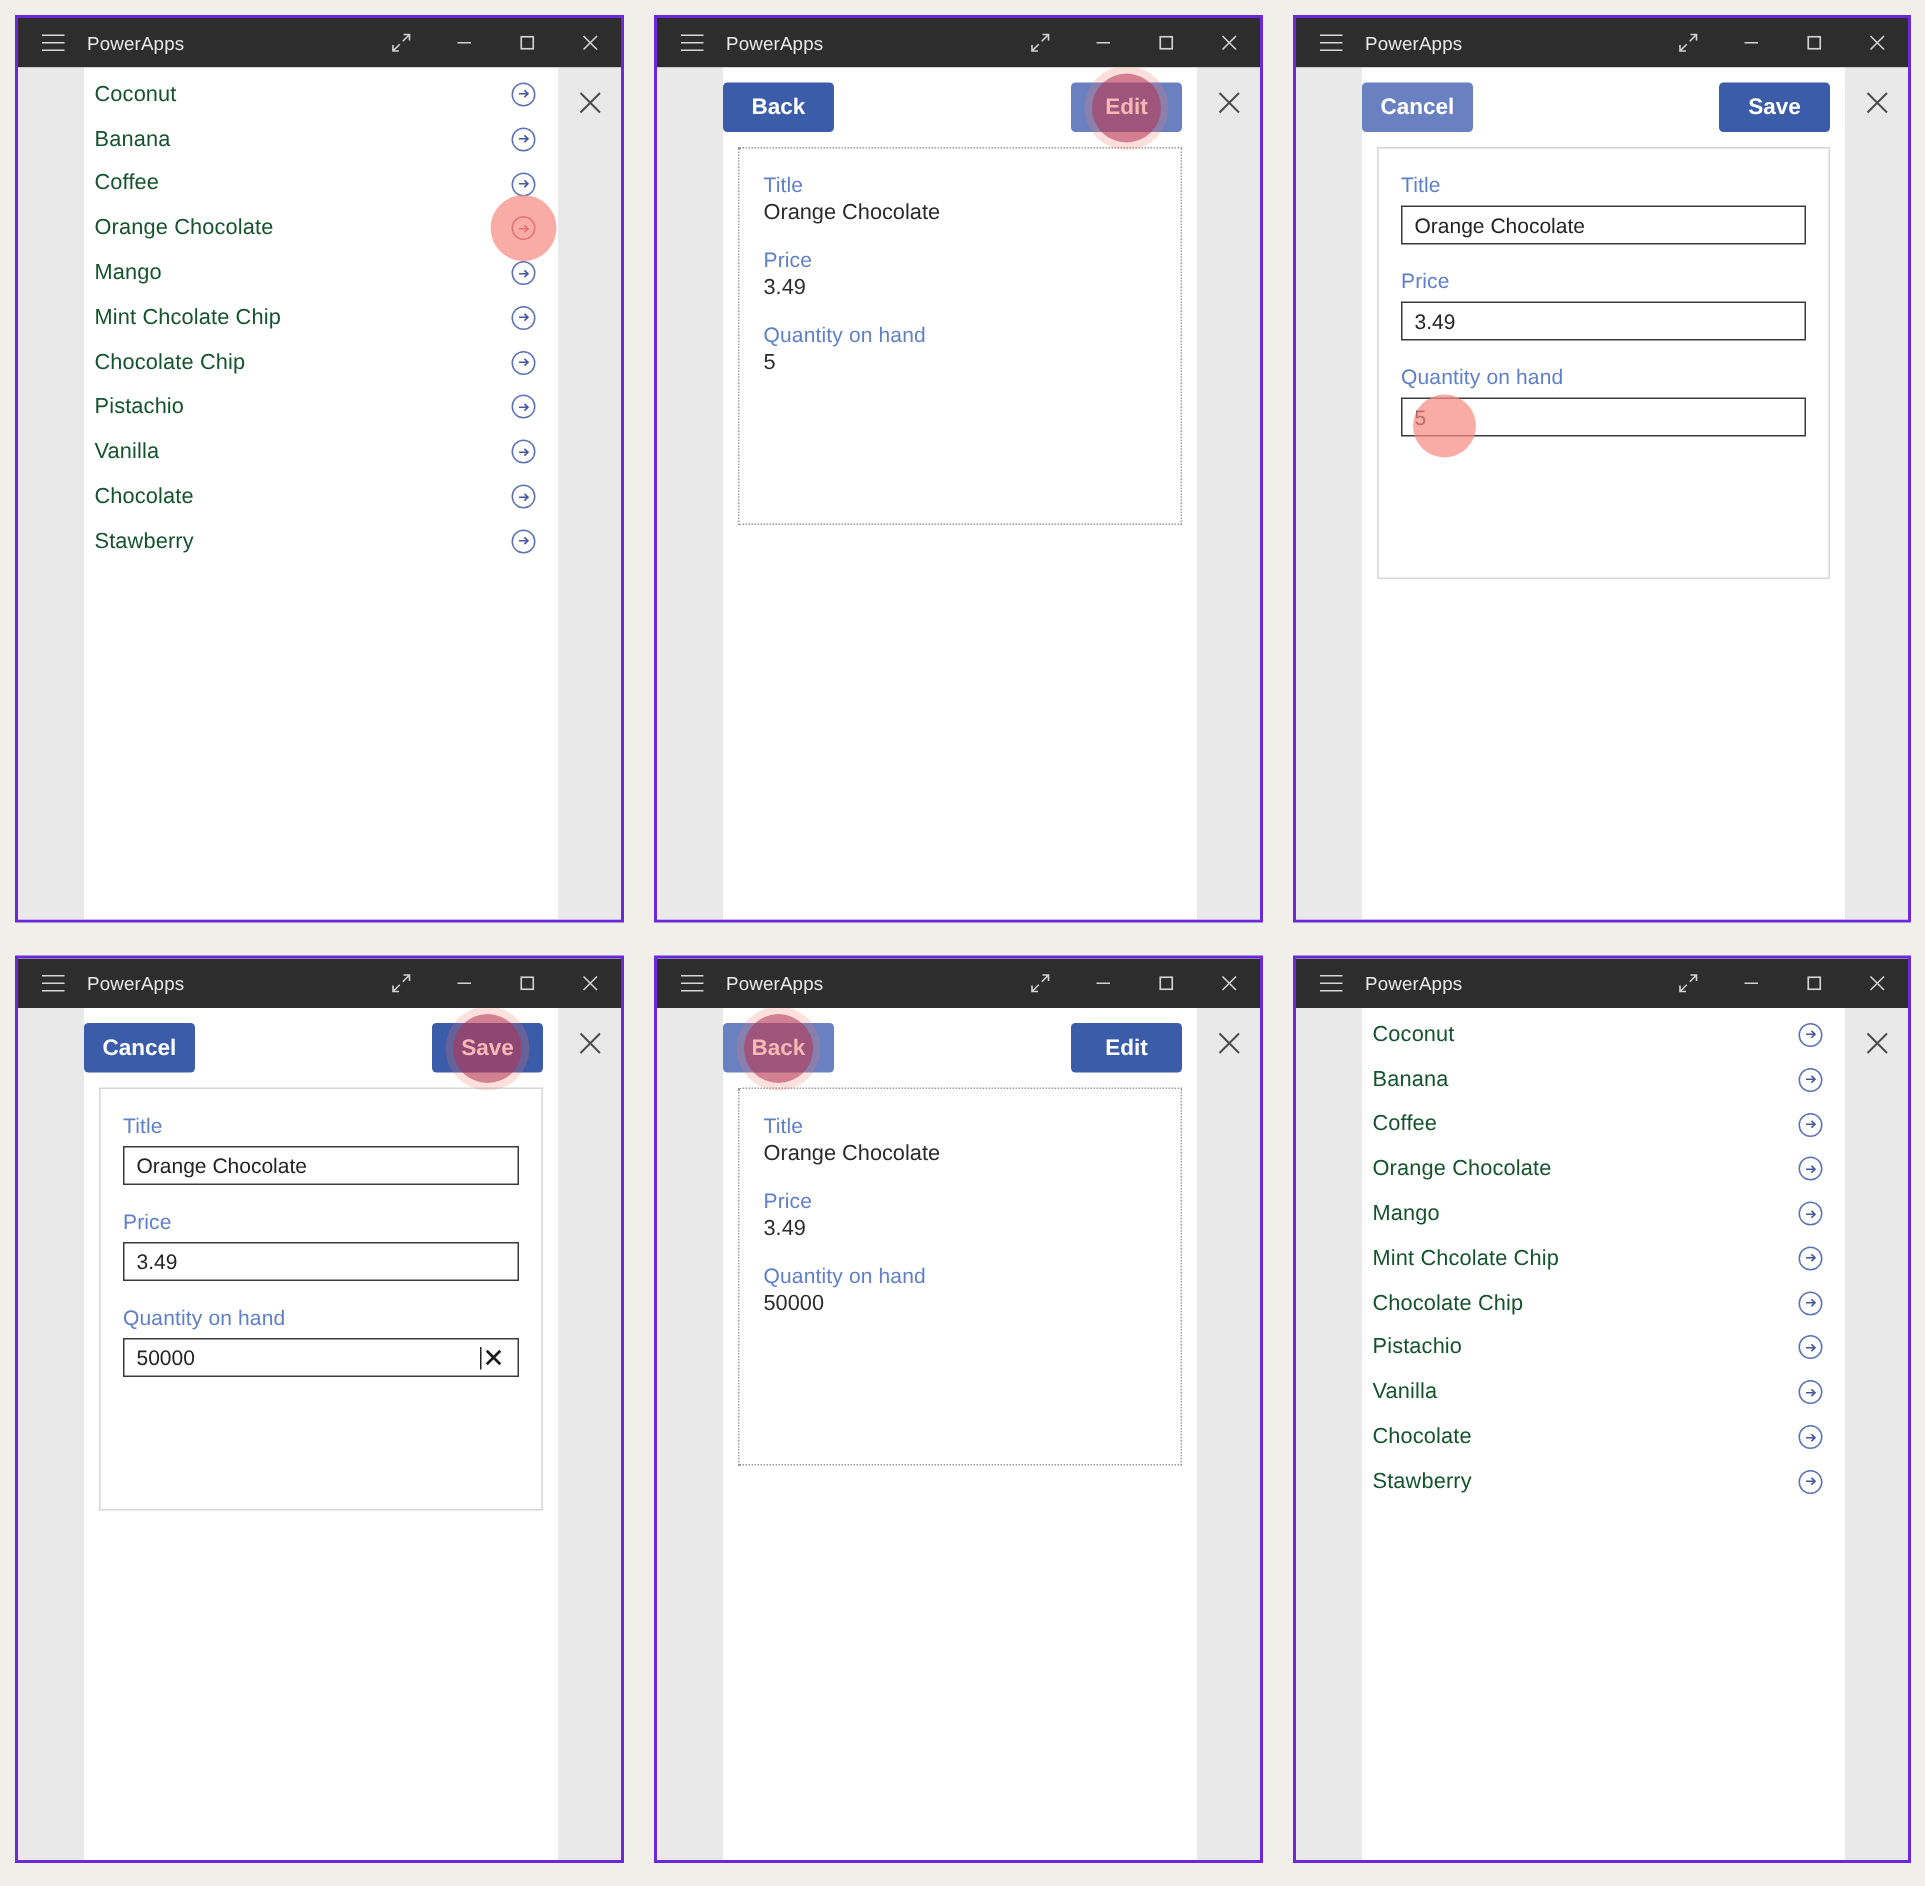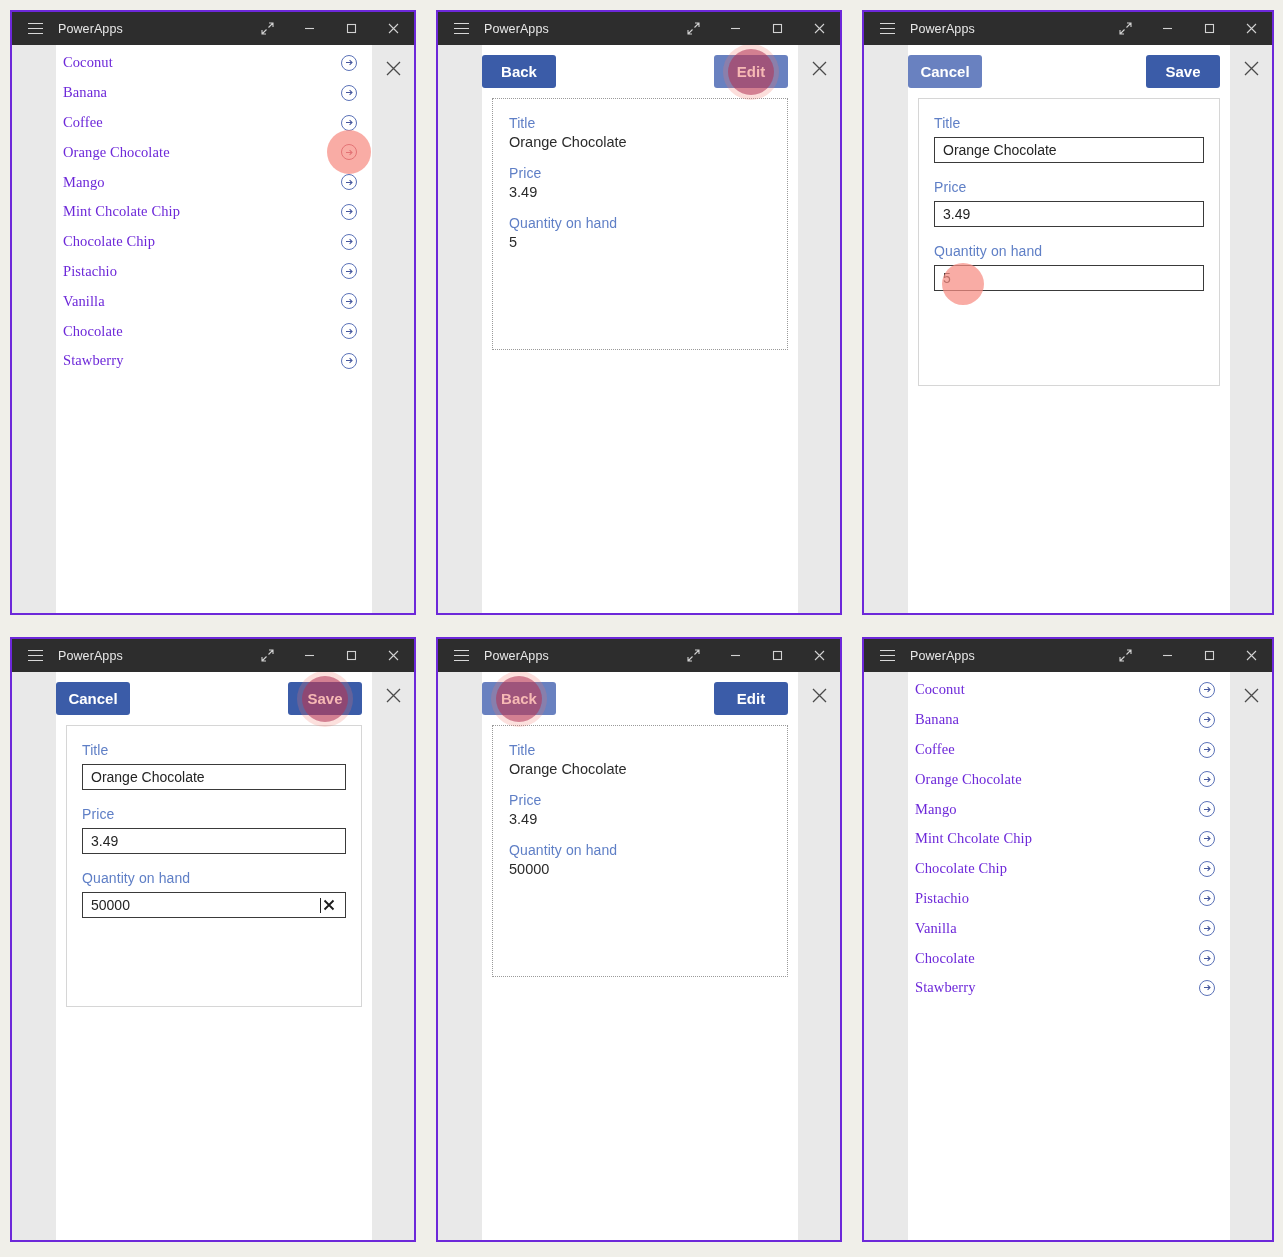--- a/index.html
+++ b/index.html
@@ -92,23 +92,22 @@
   .gallery { padding-top: 3px; }
   .list-item {
     height: 29.8px;
     display: flex;
     align-items: center;
     padding: 0 8px 0 7px;
   }
   .li-label {
     flex: 1 1 auto;
     font-size: 14.5px;
-    color: #6d28d9;
+    color: #14532d;
     letter-spacing: .1px;
-    font-family: Liberation Serif, serif;
   }
   .arrow-wrap {
     position: relative;
     width: 30px; height: 30px;
     display: flex; align-items: center; justify-content: center;
   }
   .arrow-ico {
     width: 16px; height: 16px;
     border: 1.3px solid #5b72b8;
     border-radius: 50%;

